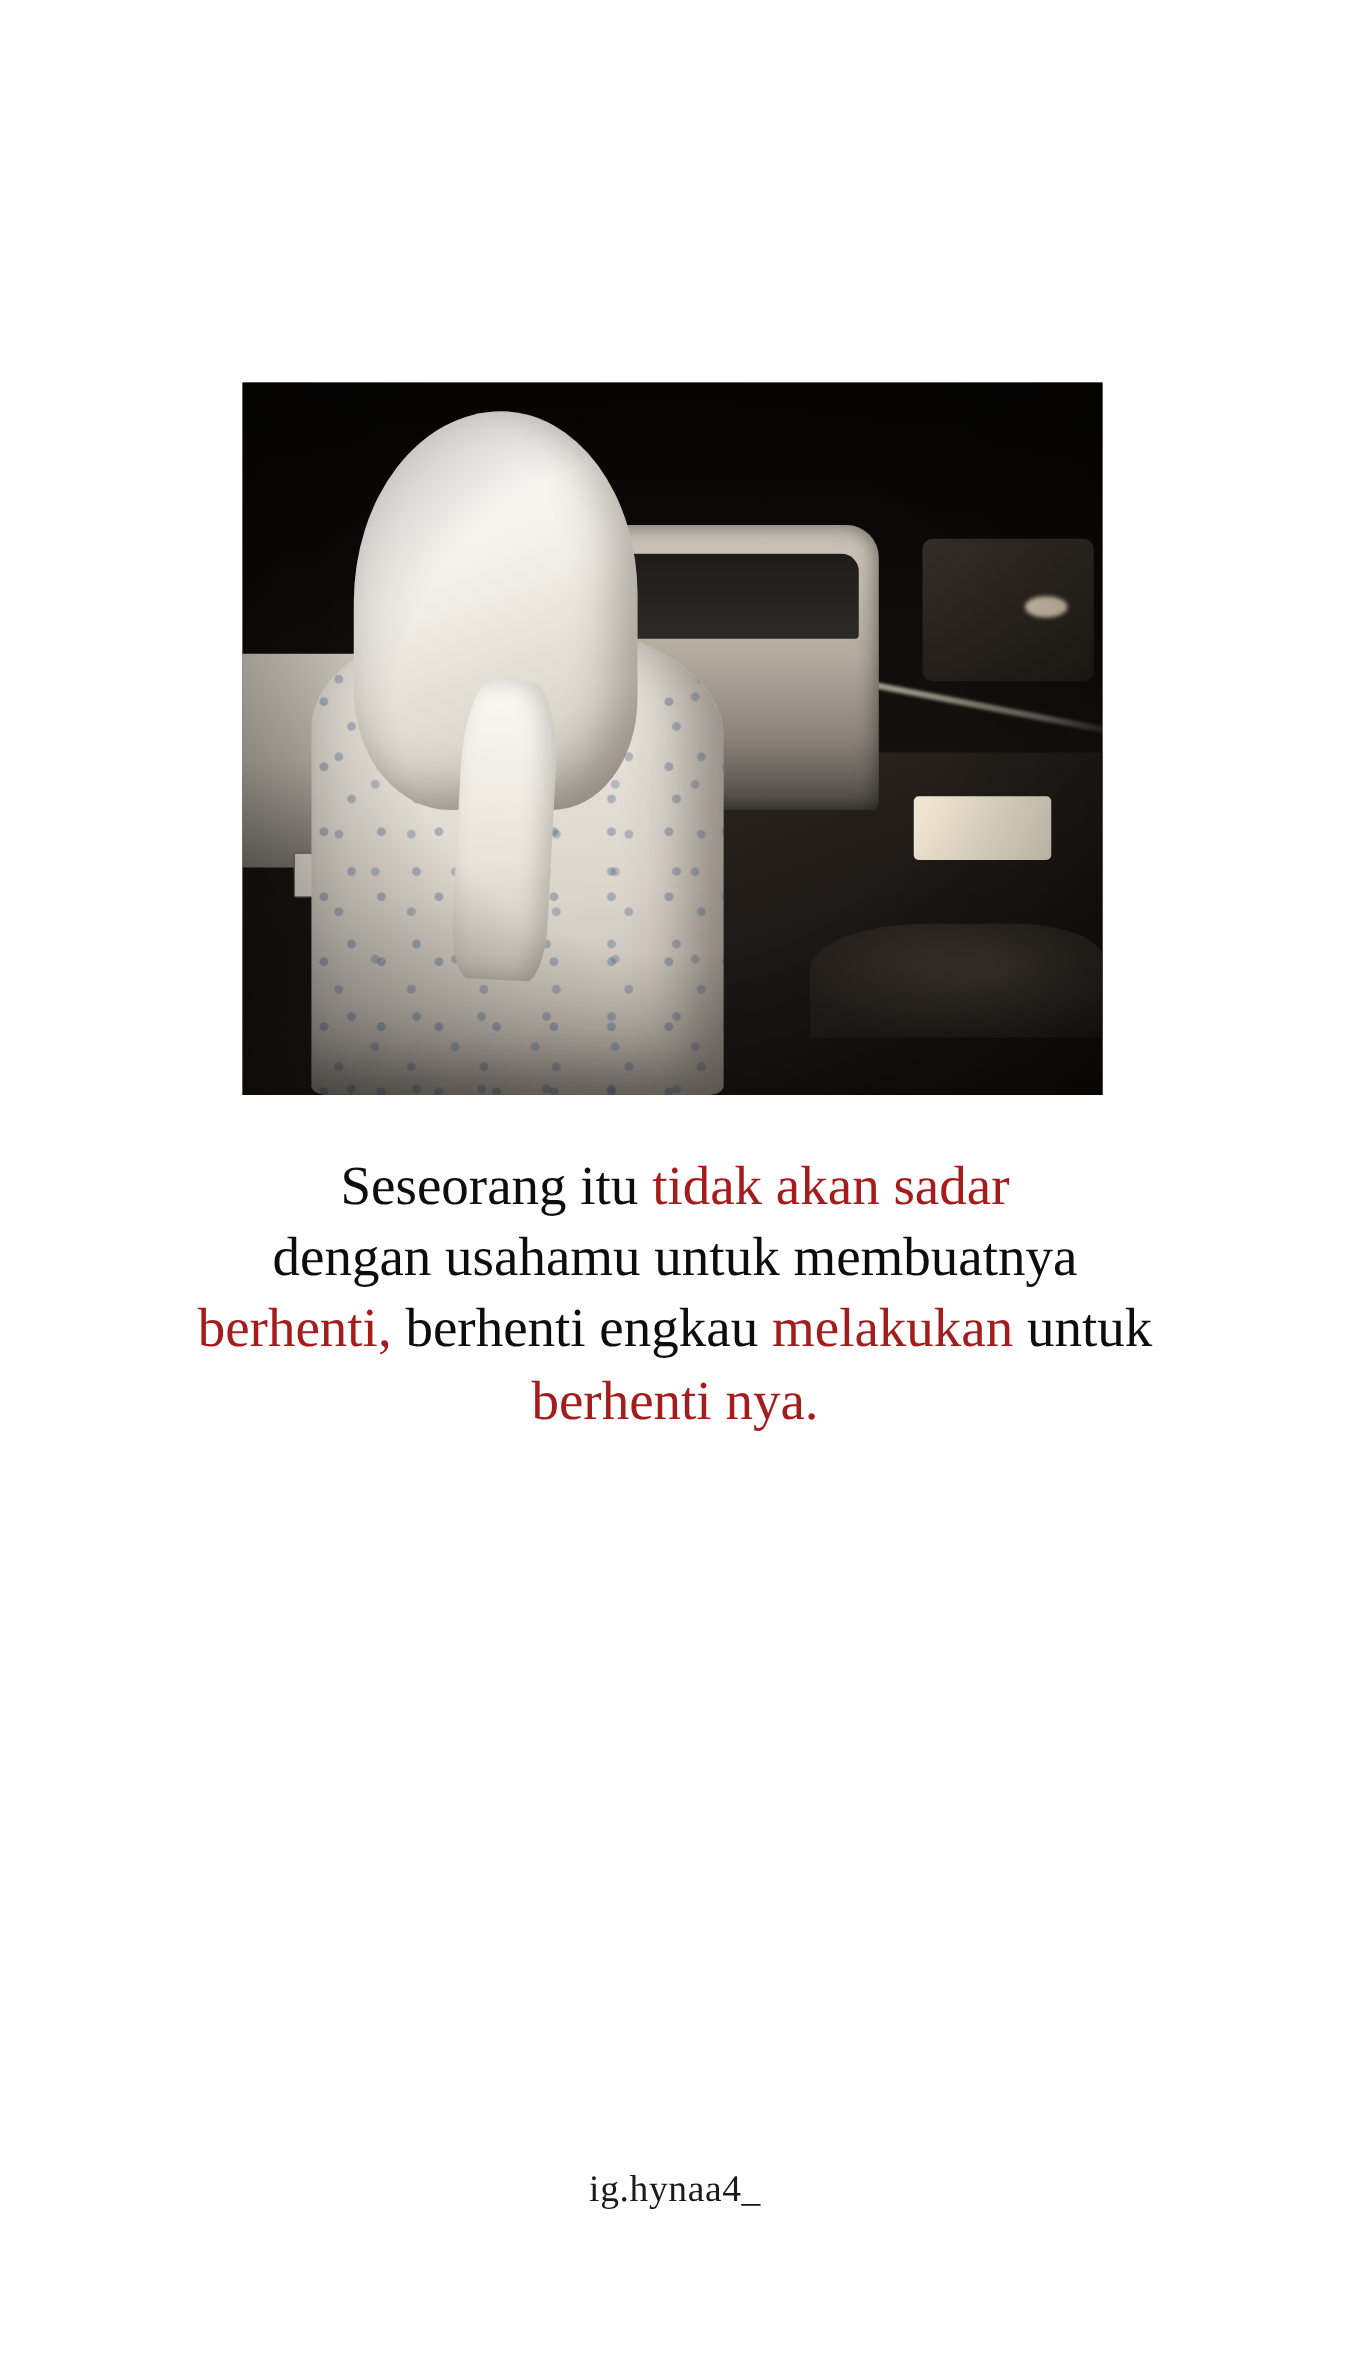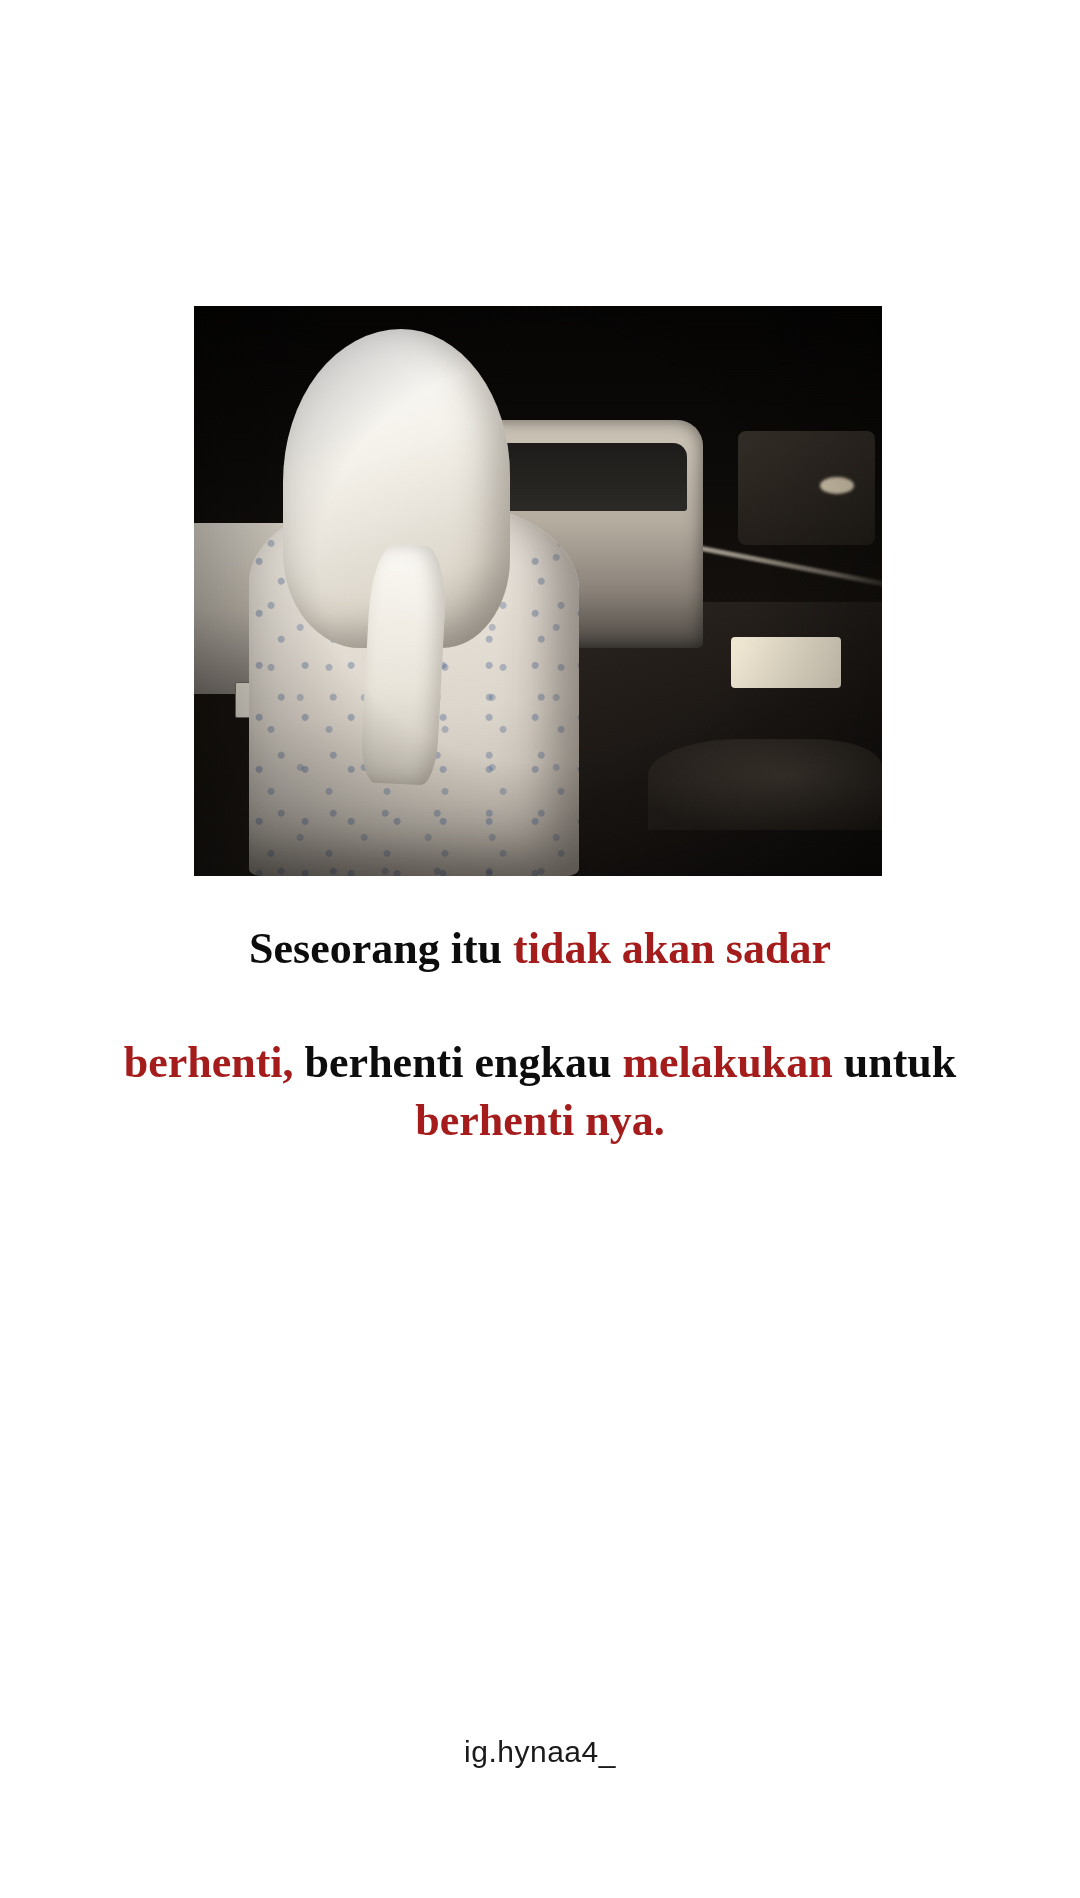--- a/index.html
+++ b/index.html
@@ -201,36 +201,36 @@
   .quote {
     position: absolute;
     left: 90px;
     top: 920px;
     width: 900px;
     text-align: center;
     font-size: 44px;
     line-height: 1.30;
     color: #0d0d0d;
     font-family: "Liberation Serif", serif;
-    font-weight: 700;
+    font-weight: 400;
   }
   .quote .hl {
     color: #a51c1c;
   }
 
   
   .handle {
     position: absolute;
     left: 0;
     top: 1735px;
     width: 1080px;
     text-align: center;
     font-size: 30px;
     color: #1a1a1a;
-    font-family: Liberation Sans, sans-serif;
+    font-family: Liberation Serif, serif;
     letter-spacing: 0.5px;
   }
 </style>
 </head>
 <body>
 
 <div class="canvas">
 
   <div class="photo-wrap">
     <div class="photo">
@@ -254,20 +254,20 @@
       <div class="dress"></div>
       <div class="hijab"></div>
       <div class="hijab-tail"></div>
 
       <div class="photo-vignette"></div>
     </div>
   </div>
 
   <div class="quote">
     <span>Seseorang itu </span><span class="hl">tidak akan sadar</span><br>
-    <br>
+    <span>dengan usahamu untuk membuatnya</span><br>
     <span class="hl">berhenti,</span><span> berhenti engkau </span><span class="hl">melakukan</span><span> untuk</span><br>
     <span class="hl">berhenti nya.</span>
   </div>
 
   <div class="handle">ig.hynaa4_</div>
 
 </div>
 
 </body></html>

